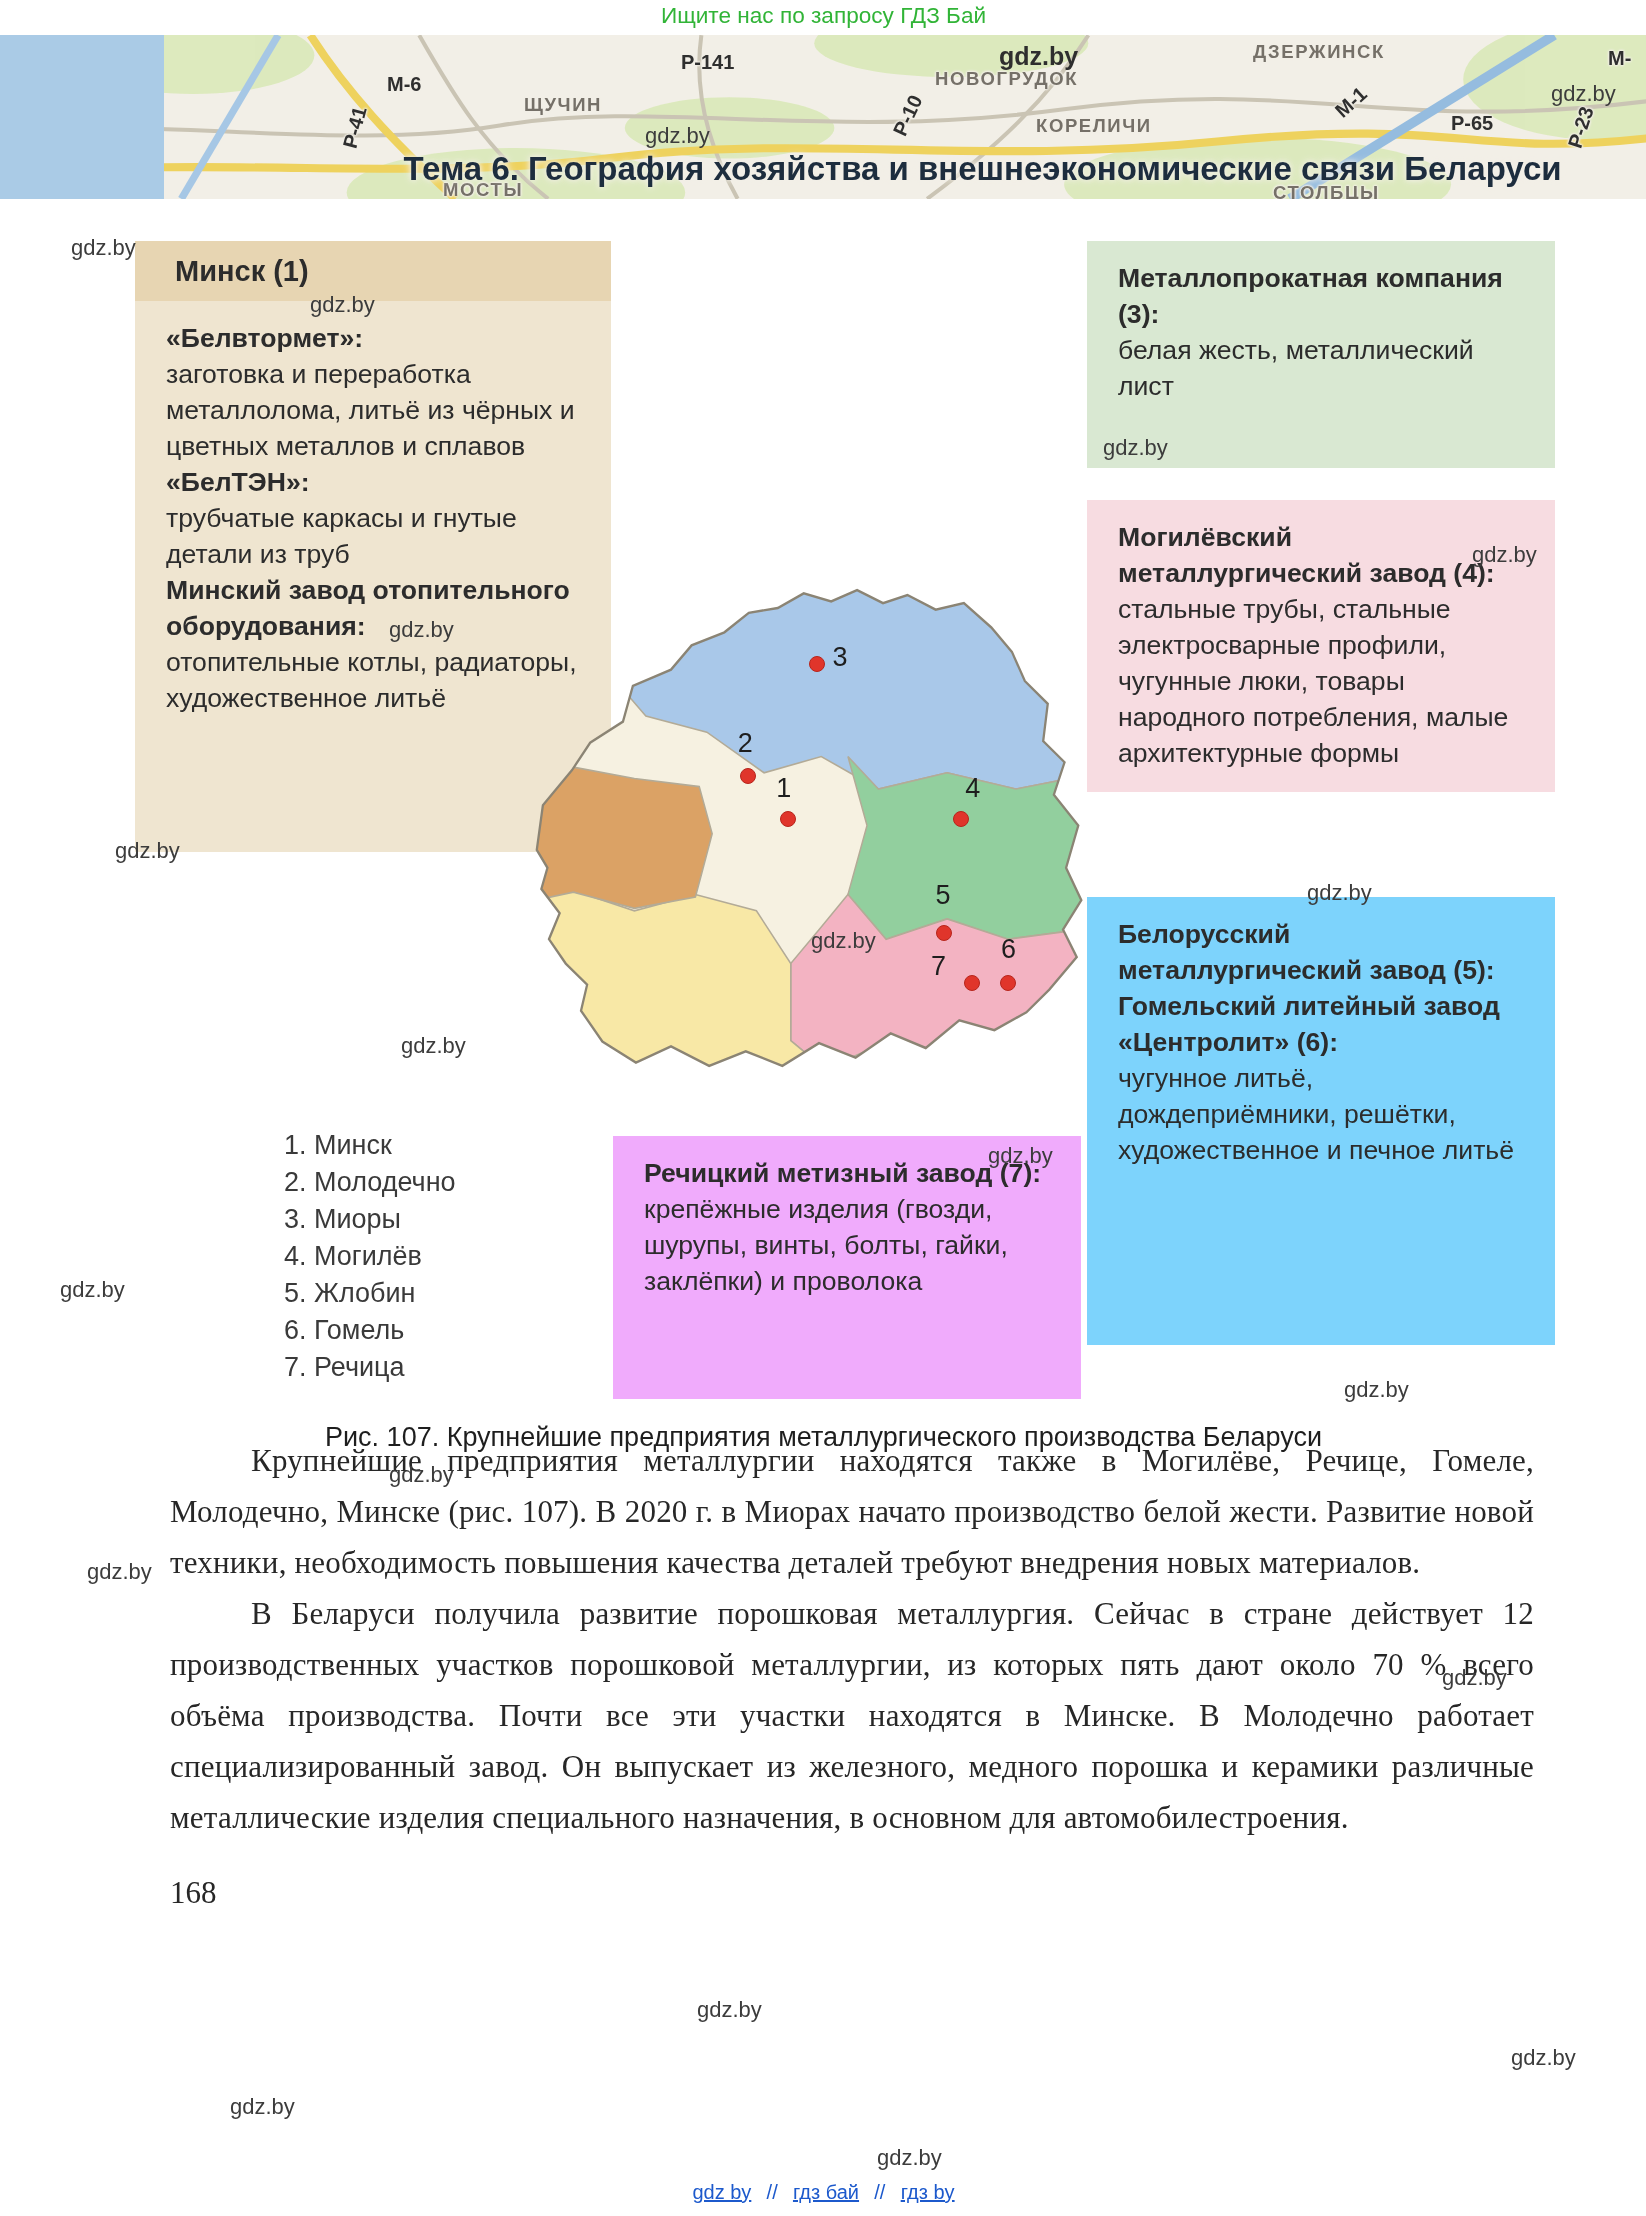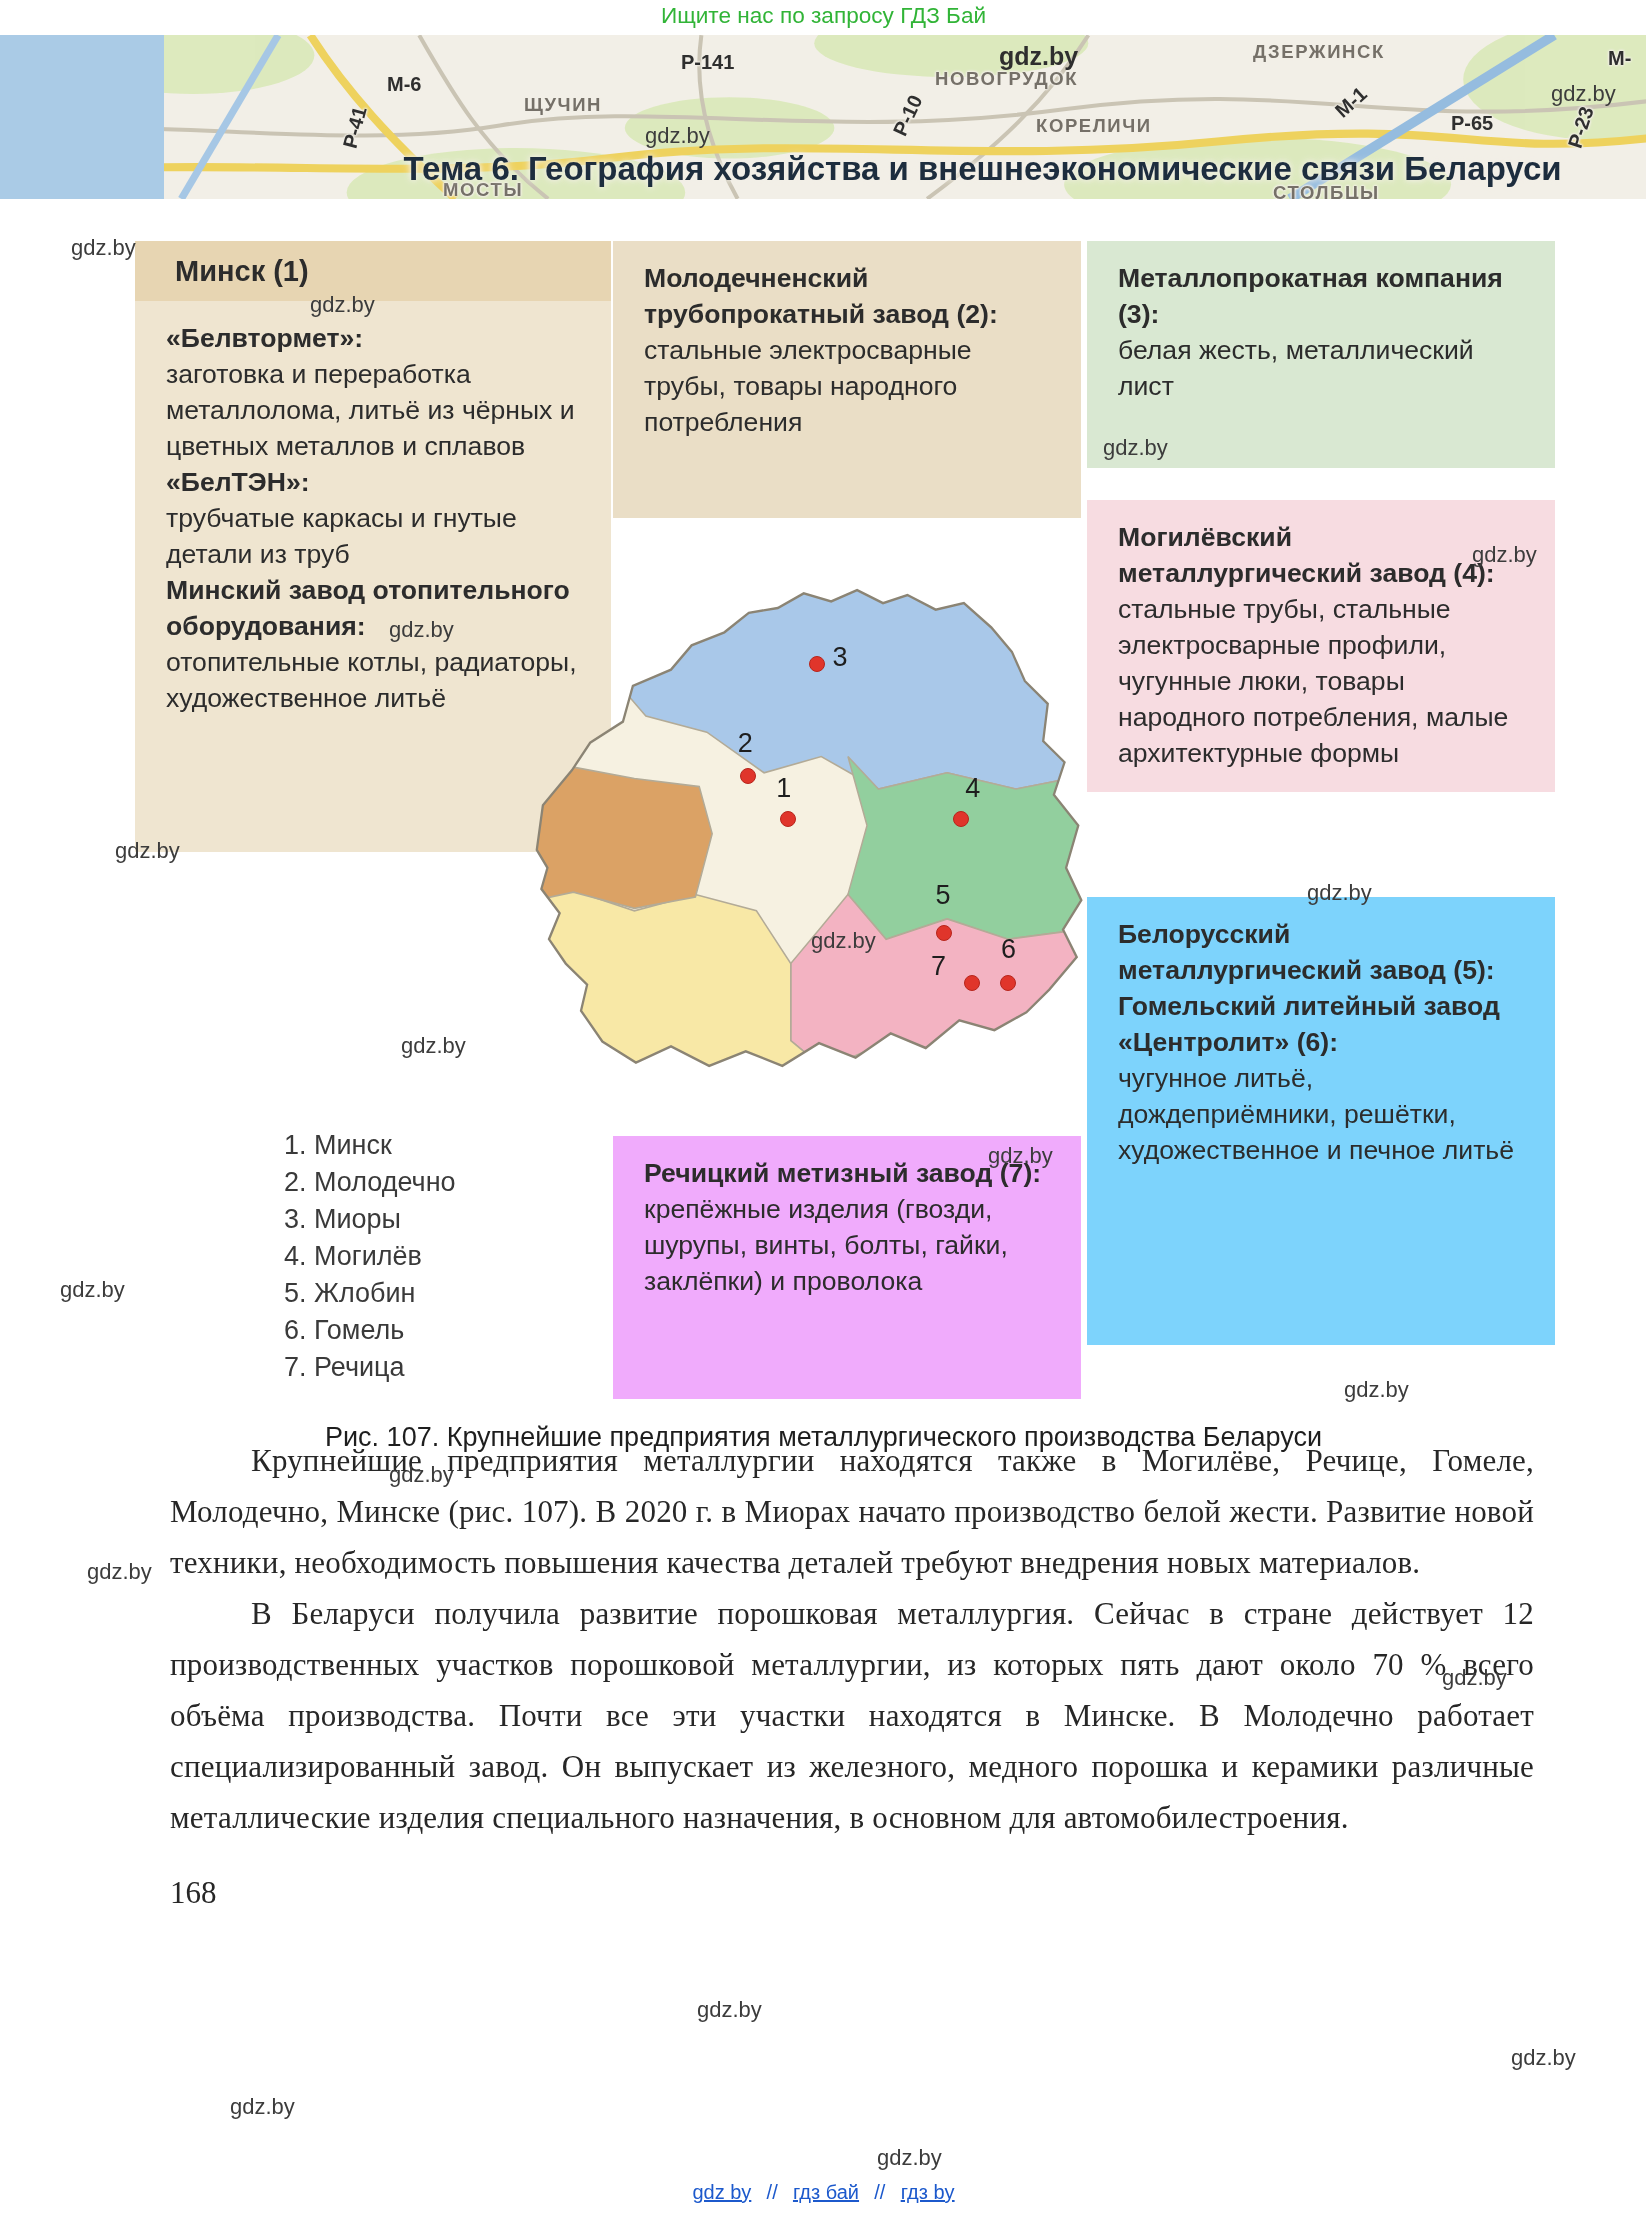--- a/index.html
+++ b/index.html
@@ -120,26 +120,20 @@
     <div class="box-body">
       <div class="entry-name">«Белвтормет»:</div>
       <div class="entry-desc">заготовка и переработка металлолома, литьё из чёрных и цветных металлов и сплавов</div>
       <div class="entry-name">«БелТЭН»:</div>
       <div class="entry-desc">трубчатые каркасы и гнутые детали из труб</div>
       <div class="entry-name">Минский завод отопительного оборудования:</div>
       <div class="entry-desc">отопительные котлы, радиаторы, художественное литьё</div>
     </div>
   </div>
 
-  <div class="box box-molodechno">
-    <div class="box-body">
-      <div class="entry-name">Молодечненский трубопрокатный завод (2):</div>
-      <div class="entry-desc">стальные электросварные трубы, товары народного потребления</div>
-    </div>
-  </div>
 
   <div class="box box-metal">
     <div class="box-body">
       <div class="entry-name">Металлопрокатная компания (3):</div>
       <div class="entry-desc">белая жесть, металлический лист</div>
     </div>
   </div>
 
   <div class="box box-mogilev">
     <div class="box-body">

